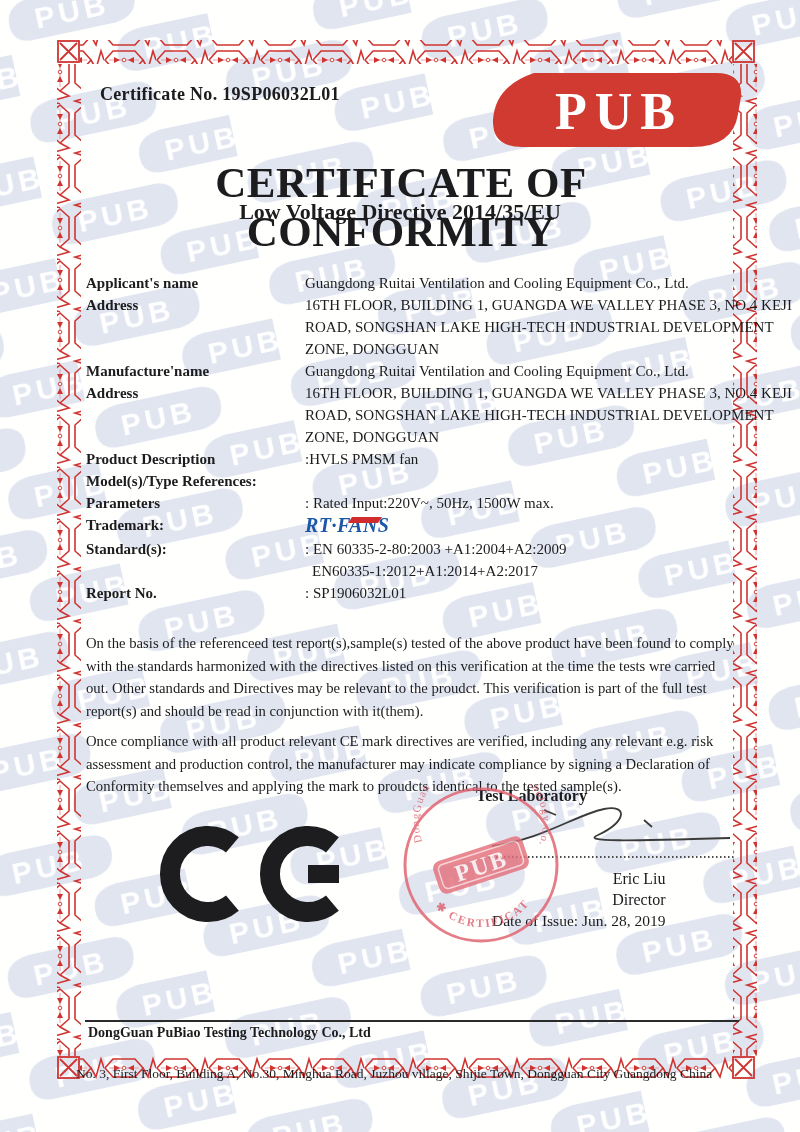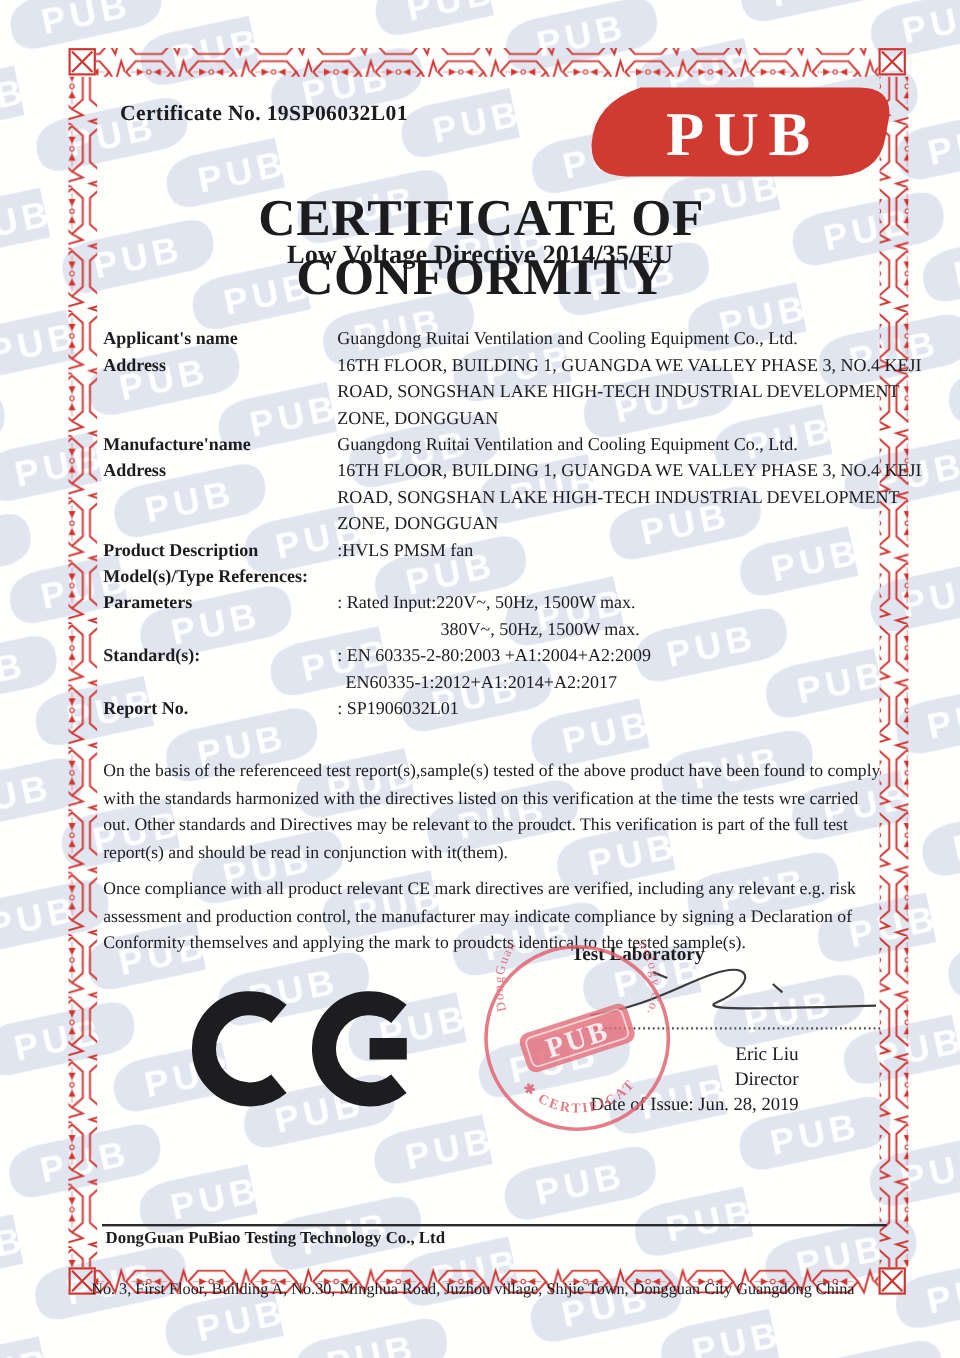--- a/index.html
+++ b/index.html
@@ -14,21 +14,21 @@
   .cert-no{position:absolute;left:100px;top:84px;font-size:18px;font-weight:bold;letter-spacing:.3px;}
   .pub-logo{position:absolute;left:486px;top:70px;}
 
   .title{position:absolute;left:71px;top:158px;width:660px;text-align:center;
          font-size:43px;font-weight:bold;letter-spacing:.5px;}
   .subtitle{position:absolute;left:70px;top:199px;width:660px;text-align:center;
          font-size:22px;font-weight:bold;}
   .intro{position:absolute;left:86px;top:244px;font-size:15px;}
 
   .fields{position:absolute;left:86px;top:272px;width:660px;font-size:15px;line-height:22px;}
-  .frow{display:flex;}
+  .frow{display:flex;gap:24px;}
   .flabel{width:195px;flex:0 0 195px;font-weight:bold;white-space:nowrap;}
   .fvalue{flex:1;}
   .fvalue div{white-space:nowrap;}
   .indent-params{padding-left:86px;}
   .indent-std{padding-left:7px;}
 
   .brand{position:relative;display:inline-block;color:#1b57a6;font-style:italic;
          font-weight:bold;font-size:20px;letter-spacing:.5px;line-height:22px;}
   .brand-swoosh{position:absolute;left:45px;top:3px;width:30px;height:6px;
          background:#d02c2c;transform:skewX(-35deg);}
@@ -151,21 +151,26 @@
             <div>:HVLS PMSM fan</div>
           </div>
       </div>
       <div class="frow">
         <div class="flabel">Model(s)/Type References:</div>
       </div>
       <div class="frow">
         <div class="flabel">Parameters</div>
         <div class="fvalue">
           <div>: Rated Input:220V~, 50Hz, 1500W max.</div>
-          <div class="indent-params">380V~, 50Hz, 1500W max.</div>
+        </div>
+      </div>
+      <div class="frow">
+        <div class="flabel">Trademark:</div>
+        <div class="fvalue">
+          <span class="brand"><span>RT·FANS</span><span class="brand-swoosh"></span></span>
         </div>
       </div>
       <div class="frow">
         <div class="flabel">Standard(s):</div>
         <div class="fvalue">
           <div>: EN 60335-2-80:2003 +A1:2004+A2:2009</div>
           <div class="indent-std">EN60335-1:2012+A1:2014+A2:2017</div>
         </div>
       </div>
       <div class="frow">

